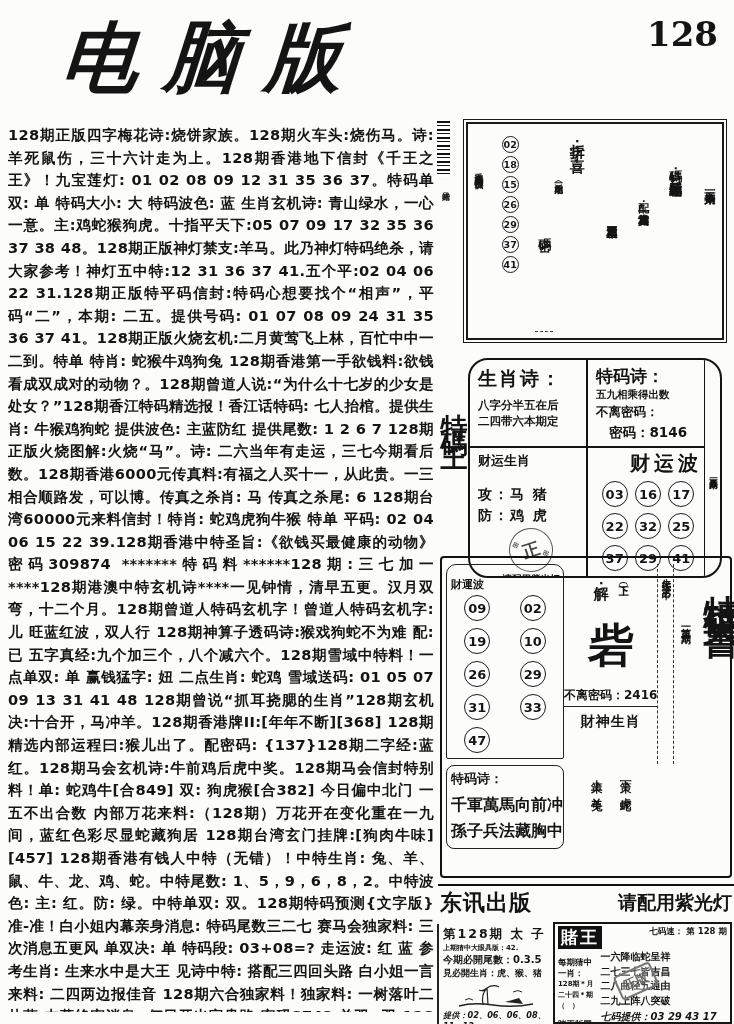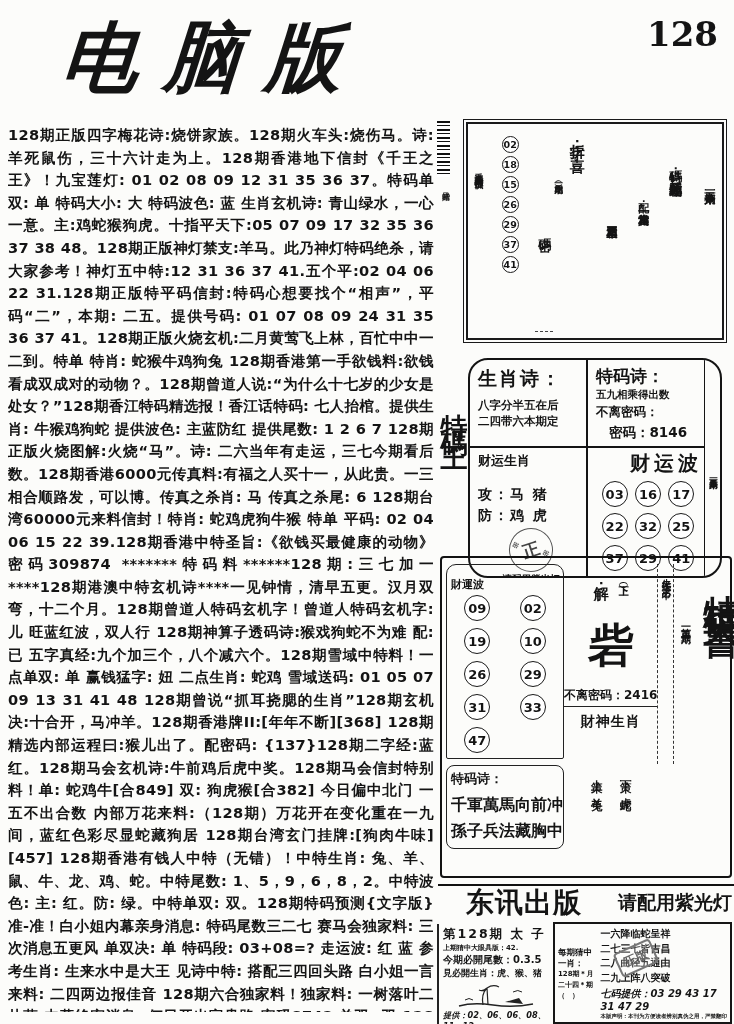--- a/index.html
+++ b/index.html
@@ -128,21 +128,21 @@
   .lh-colC{ flex:1; display:flex; flex-direction:row; justify-content:flex-end; gap:4px;}
   .lh-song{ font-size:9.5px; font-weight:700; border-left:1px dashed #333; border-right:1px dashed #333; padding:6px 1px; height:200px; letter-spacing:2px;}
   .lh-issue2{ font-size:10px; font-weight:700; padding-top:56px; letter-spacing:1px;}
   .lh-tianshu{ font-size:36px; font-weight:800; letter-spacing:9px; padding-top:2px;}
   
   .strip{
     position:absolute; left:438px; top:884px; width:296px; height:36px;
     display:flex; align-items:center; justify-content:space-between; padding:0 2px;
     border-top:2.4px solid #111;
   }
-  .strip .a{ font-size:28px; font-weight:800; letter-spacing:1px;margin-left:26px;}
+  .strip .a{ font-size:22px; font-weight:800; letter-spacing:1px;}
   .strip .b{ font-size:11.5px; font-weight:800;}
   .strip .c{ font-size:19px; font-weight:800;}
   
   .taizibao{
     position:absolute; left:437px; top:924px; width:112px; height:100px;
     border-left:2px solid #222; padding:2px 2px 0 4px; overflow:hidden;
   }
   .tzb-title{ font-size:12.5px; font-weight:800; letter-spacing:2px; white-space:nowrap;}
   .tzb-s1{ font-size:7px; font-weight:700; white-space:nowrap;}
   .tzb-s2{ font-size:10px; font-weight:800; white-space:nowrap;}
@@ -152,21 +152,21 @@
   
   .duwang{
     position:absolute; left:553px; top:922px; width:179px; height:102px;
     border:2px solid #161616; padding:2px 3px; overflow:hidden;
   }
   .dw-head{ display:flex; justify-content:space-between; align-items:flex-start;}
   .dw-title{ font-size:17px; font-weight:900; background:#111; color:#fff; padding:0 3px; letter-spacing:2px;}
   .dw-issue{ font-size:8.5px; font-weight:700; text-align:right;}
   .dw-body{ display:flex; gap:3px; margin-top:1px; position:relative;}
   .dw-left{ width:72px; font-size:7px; font-weight:700; line-height:11px;}
-  .dw-left .b{ font-size:8.5px; font-weight:800; margin-top:20px;}
+  .dw-left .b{ font-size:8.5px; font-weight:800; margin-top:7px;}
   .dw-right{ flex:1;}
   .dw-verse{ font-size:10px; font-weight:800; line-height:14.5px; white-space:nowrap;}
   .dw-qima{ font-size:10px; font-weight:700; margin-top:2px; font-style:italic;}
   .dw-disc{ font-size:5.5px; font-weight:700; margin-top:1px; white-space:nowrap;}
   .dw-stamp{
     position:absolute; left:58px; top:18px; width:40px; height:26px;
     border:2px solid #777; color:#666; font-size:12px; font-weight:800;
     display:flex; align-items:center; justify-content:center;
     transform:rotate(-24deg); border-radius:4px; background:rgba(255,255,255,.2);
   }
@@ -318,20 +318,27 @@
       <path d="M12 20 q4 -3 8 0 M60 12 q5 -3 9 0" stroke="#222" fill="none" stroke-width="1"></path>
     </svg>
     <div class="tzb-tigong">
       <span>提供：</span><span>02、06、06、08、11、12</span><br>
       <br>
       
     </div>
   </div>
 
   <div class="duwang">
+    <div class="dw-head">
+      <span class="dw-title">賭王</span>
+      <span class="dw-issue">
+        <span>七码速：</span>
+        <span>第 128 期</span>
+      </span>
+    </div>
     <div class="dw-body">
       <div class="dw-left">
         <div class="b">每期猜中一肖：</div>
         <div>128期＊月二十四＊期（　）</div>
         <div class="b">賭王版圖料：</div>
 
       </div>
       <div class="dw-right">
         <div class="dw-verse">一六降临蛇呈祥</div>
         <div class="dw-verse">二七三七皆吉昌</div>

